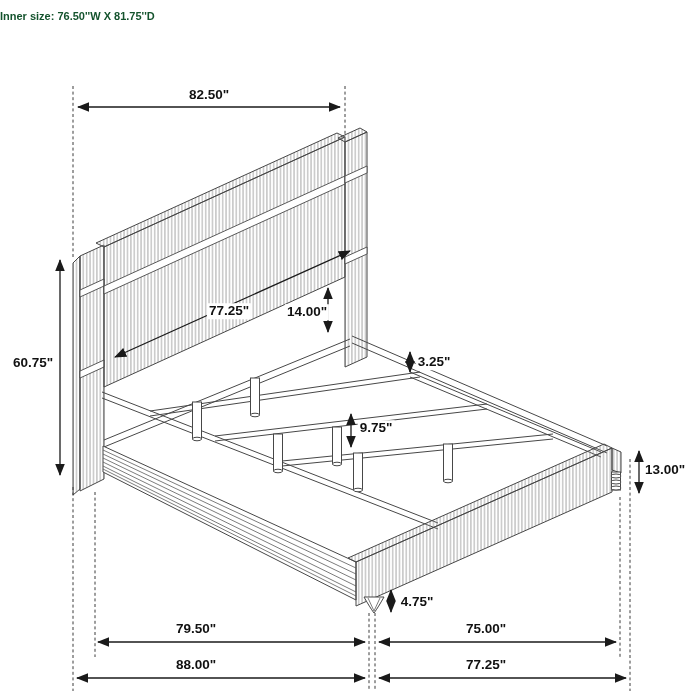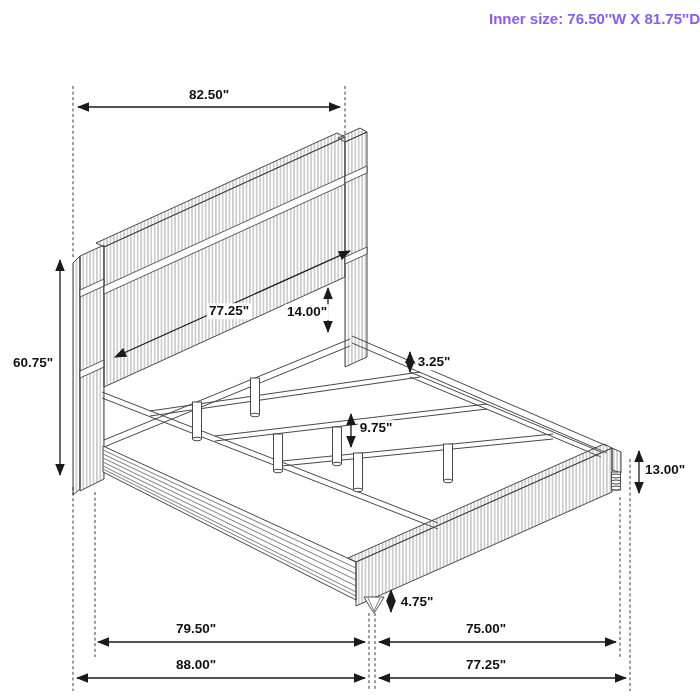--- a/index.html
+++ b/index.html
@@ -1,19 +1,19 @@
 <!DOCTYPE html>
 <html><head>
 <meta charset="utf-8">
 <style>
   html,body{margin:0;padding:0;background:#ffffff;}
   #stage{position:relative;width:700px;height:700px;background:#ffffff;overflow:hidden;
          font-family:"Liberation Sans",sans-serif;}
-  #title{position:absolute;top:10px;left:0;width:100%;text-align:right;
-         font-weight:bold;font-size:15px;color:#8b5cf6;}
+  #title{position:absolute;top:10px;left:0;width:100%;text-align:left;
+         font-weight:bold;font-size:11px;color:#14532d;}
   .dim-label{position:absolute;transform:translate(-50%,-50%);
          font-weight:bold;font-size:13.5px;color:#111;background:#fff;
          padding:0 2px;white-space:nowrap;line-height:1.15;}
   svg{position:absolute;top:0;left:0;}
   .ext{stroke:#3c3c3c;stroke-width:1;stroke-dasharray:3 2.6;fill:none;}
   .dim{stroke:#1a1a1a;stroke-width:1.3;fill:none;}
   .ln{stroke:#474747;stroke-width:1;fill:none;}
   .lnthin{stroke:#5a5a5a;stroke-width:0.8;fill:none;}
   .hatched{fill:url(#hv);stroke:#474747;stroke-width:1;}
   .whiteband{fill:#ffffff;stroke:#474747;stroke-width:0.9;}

